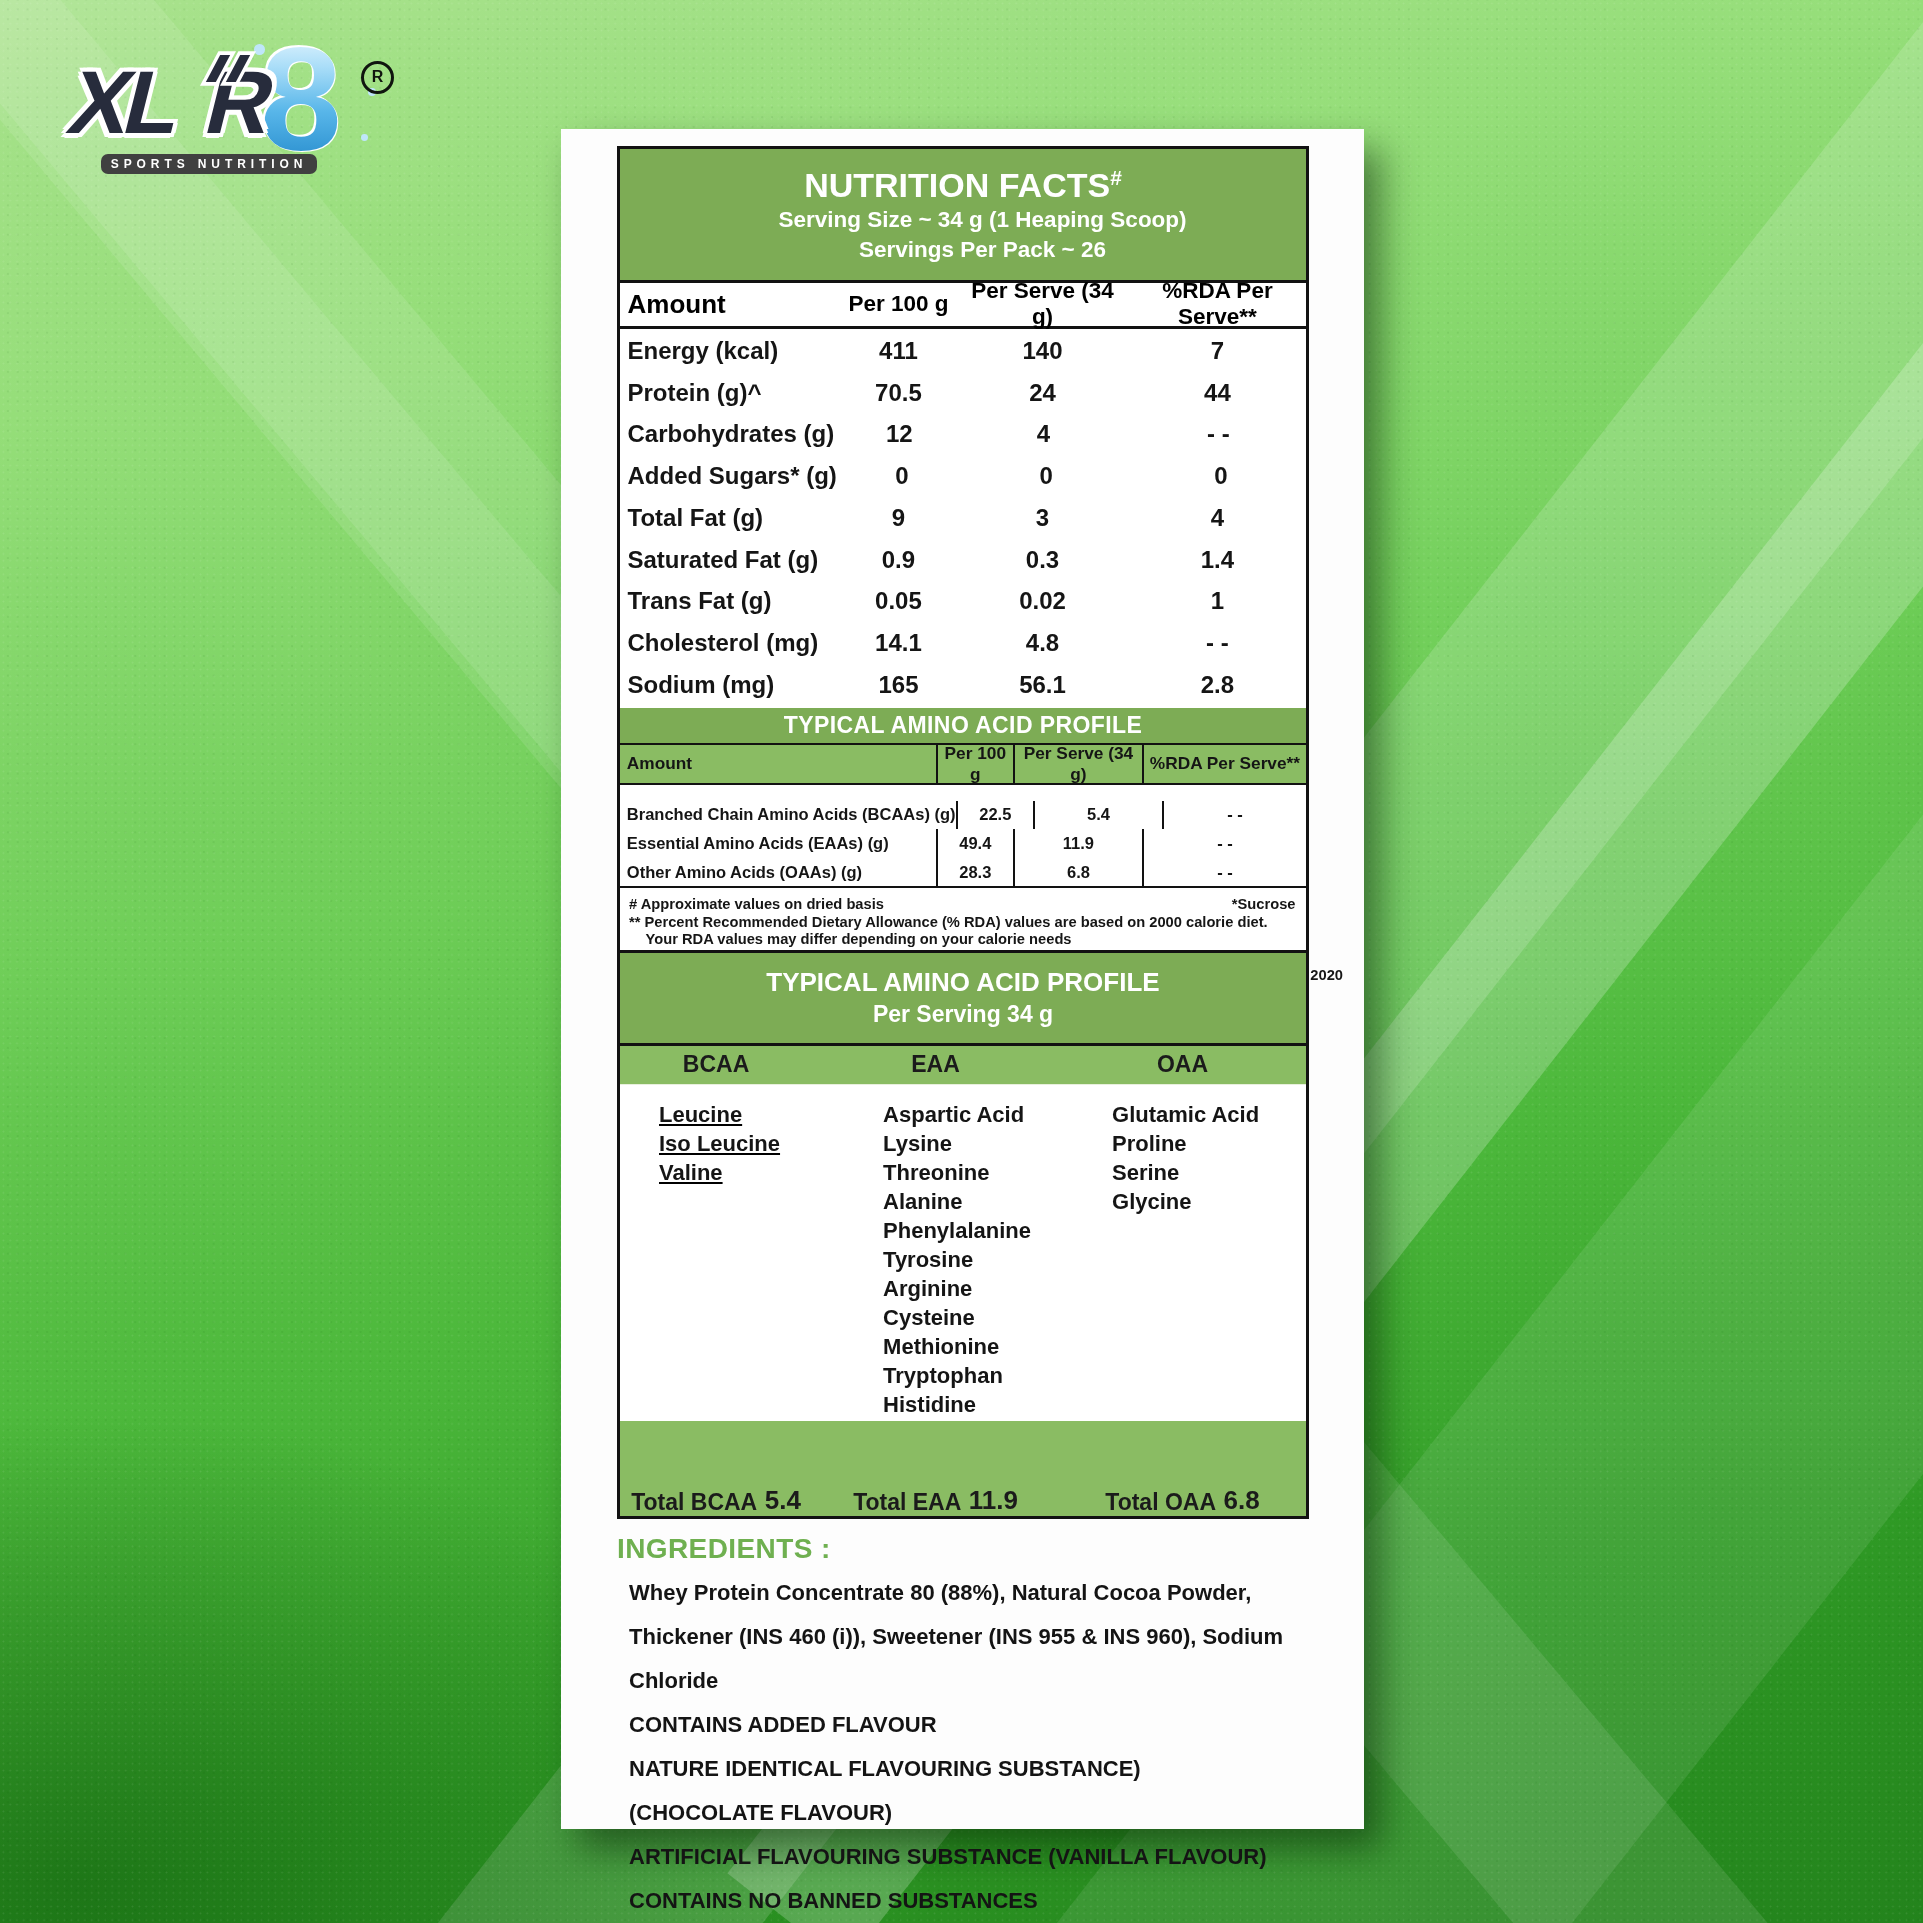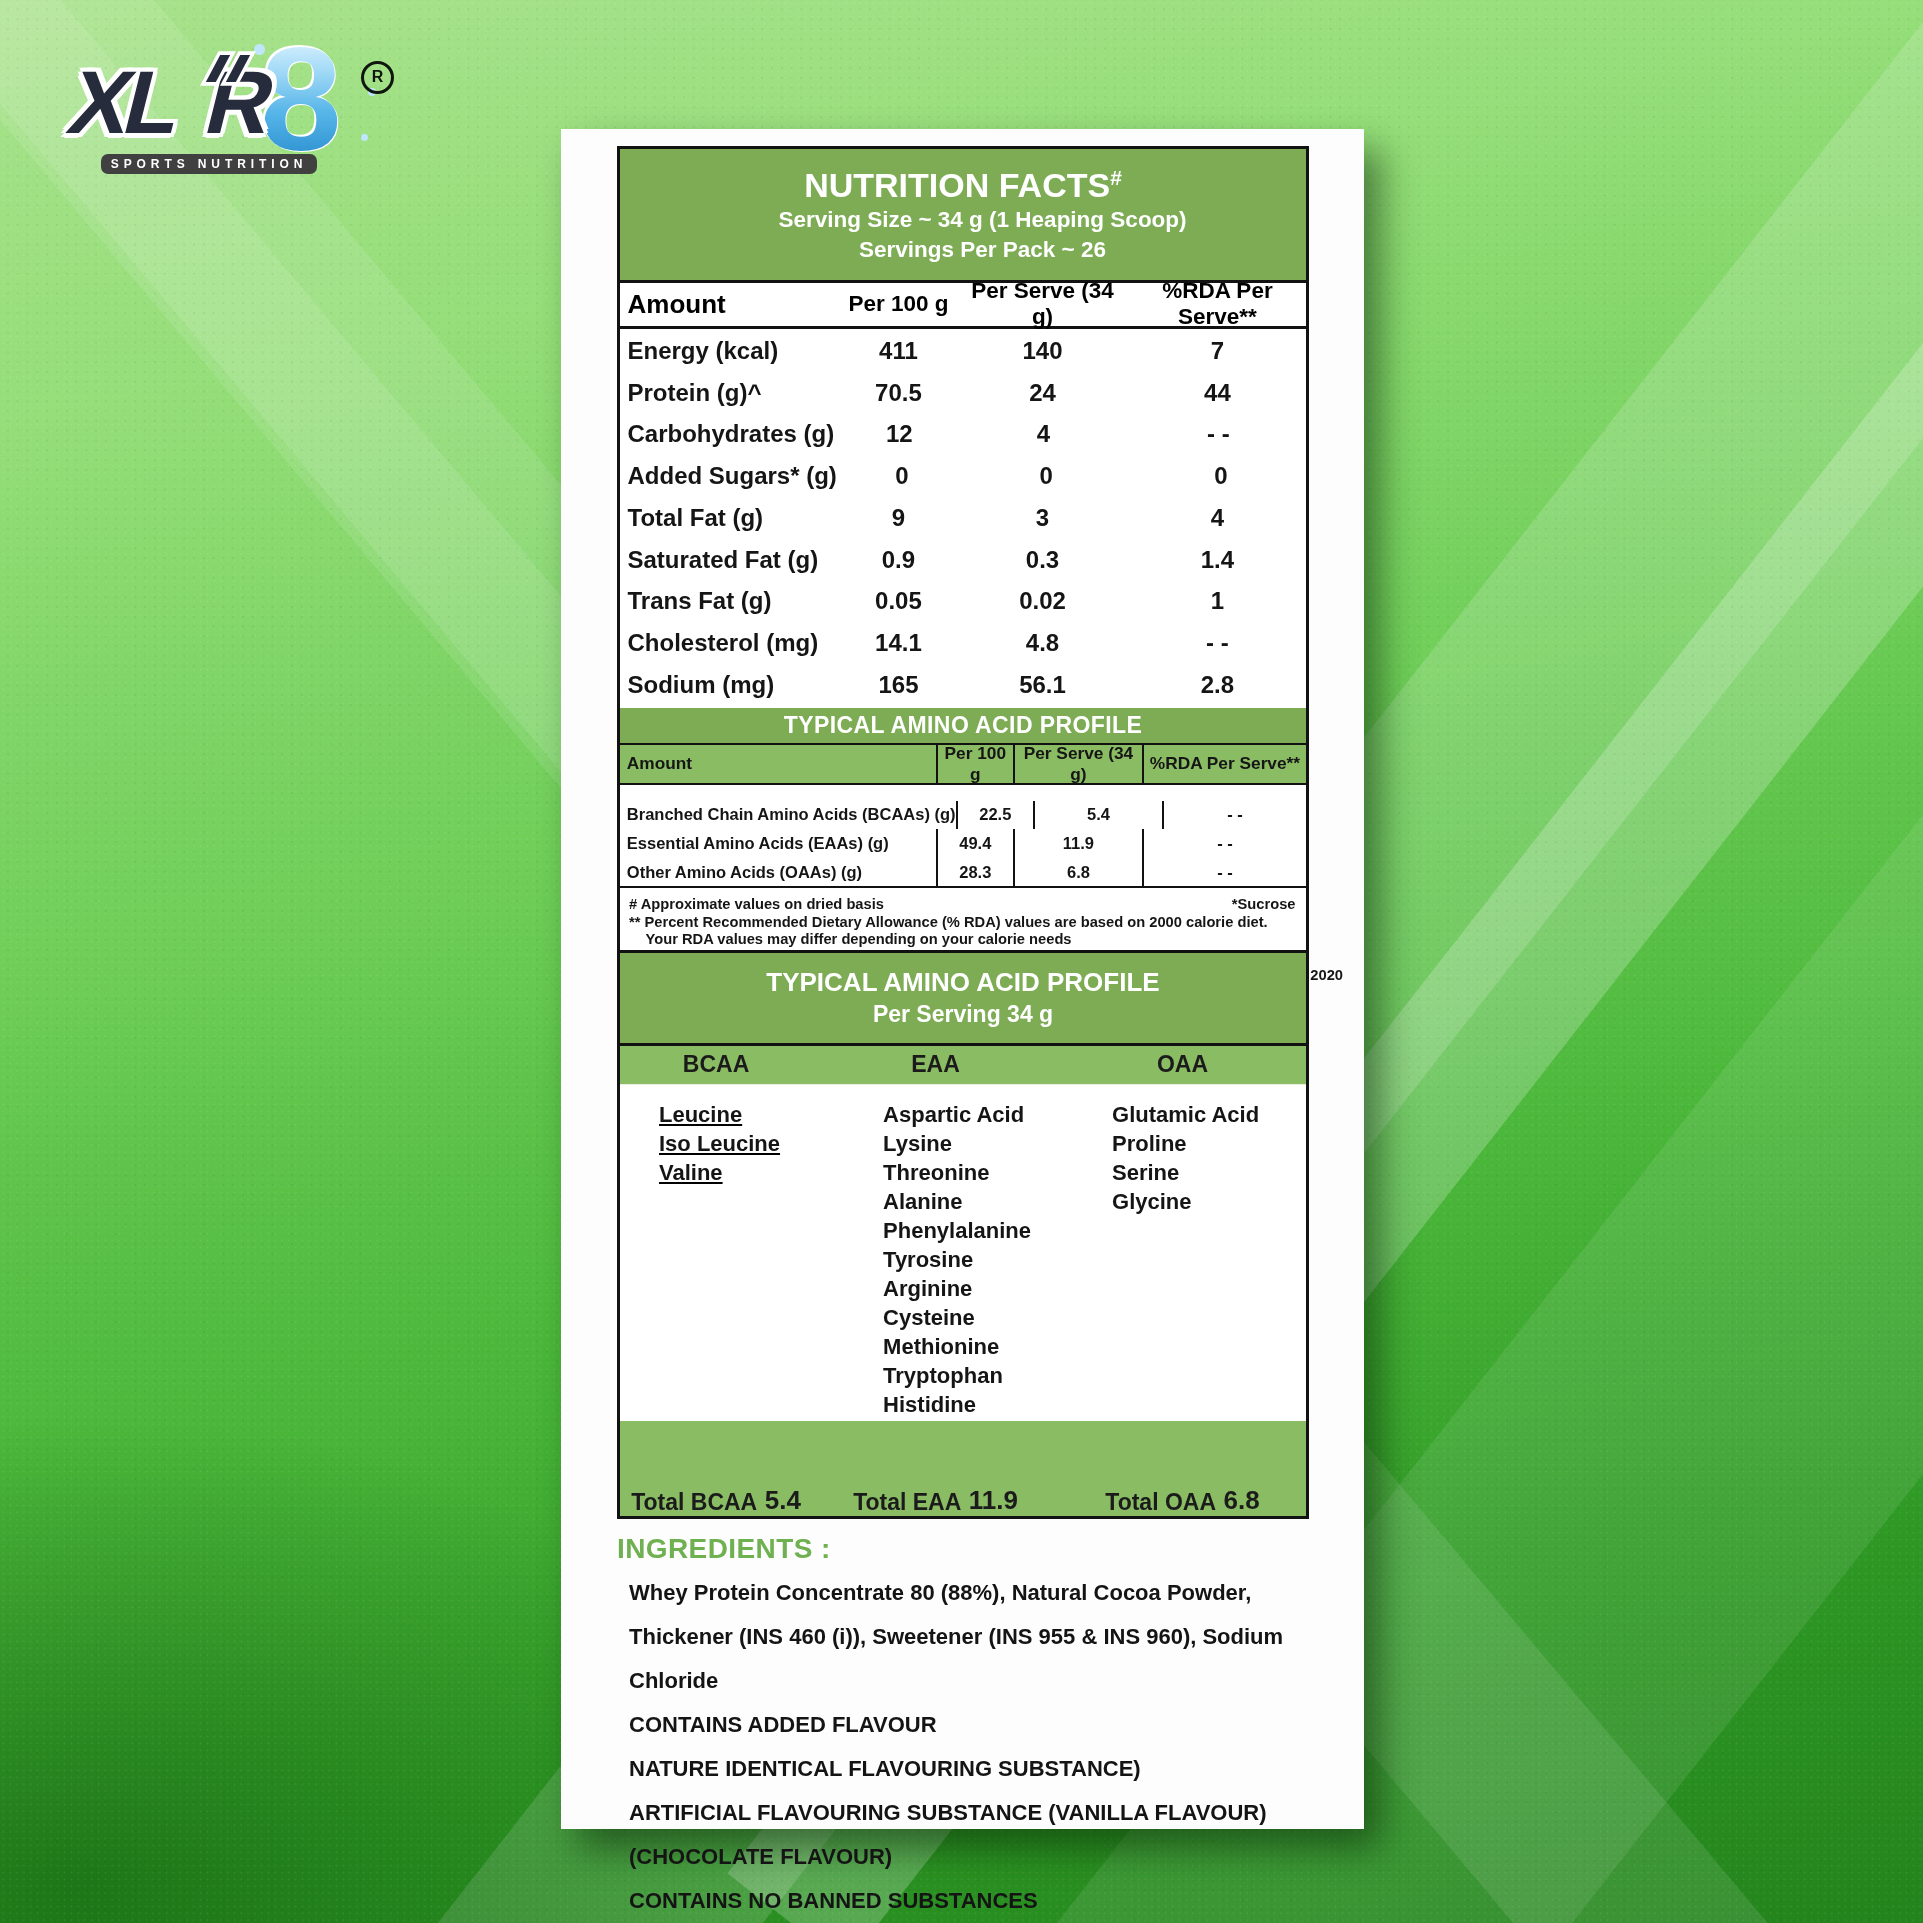--- a/index.html
+++ b/index.html
@@ -300,19 +300,19 @@
   </div>
 
   <div class="ingredients">
     <div class="ing-head">INGREDIENTS :</div>
     <div class="ing-lines" id="ing-lines">
         <p>Whey Protein Concentrate 80 (88%), Natural Cocoa Powder,</p>
         <p>Thickener (INS 460 (i)), Sweetener (INS 955 &amp; INS 960), Sodium</p>
         <p>Chloride</p>
         <p>CONTAINS ADDED FLAVOUR</p>
         <p>NATURE IDENTICAL FLAVOURING SUBSTANCE)</p>
+        <p>(CHOCOLATE FLAVOUR)</p>
         <p>ARTIFICIAL FLAVOURING SUBSTANCE (VANILLA FLAVOUR)</p>
-        <p>(CHOCOLATE FLAVOUR)</p>
         <p>CONTAINS NO BANNED SUBSTANCES</p>
       </div>
   </div>
 </div>
 
 
 </body></html>

